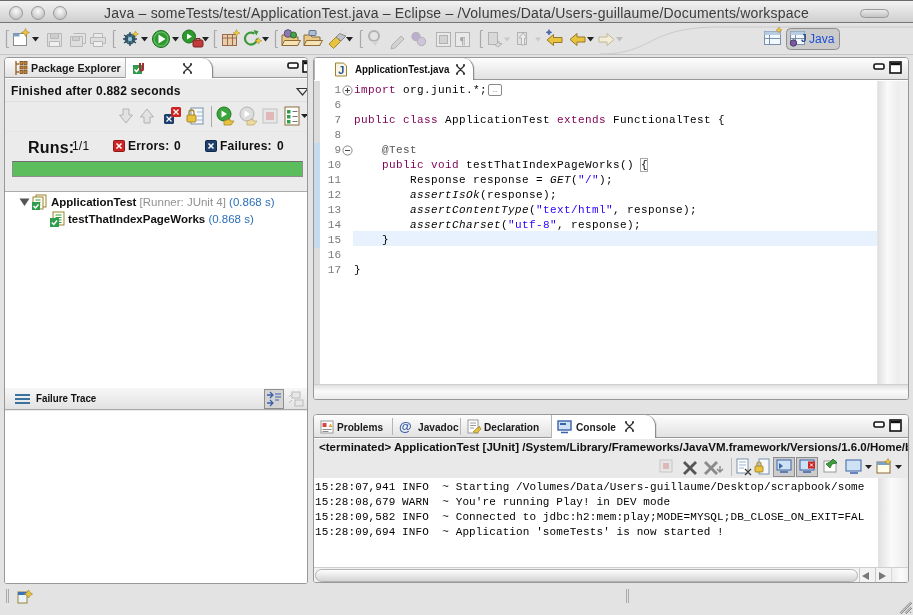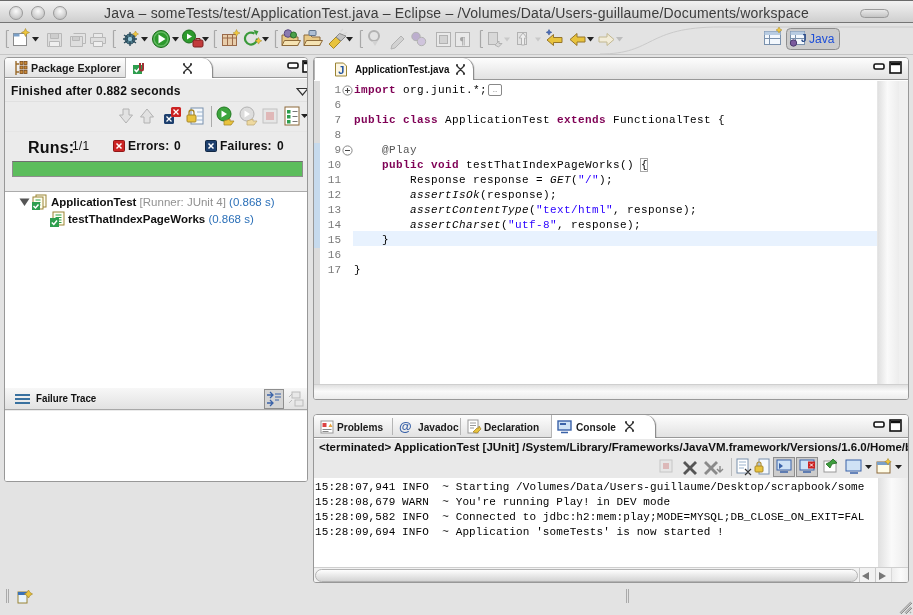--- a/index.html
+++ b/index.html
@@ -1,20 +1,20 @@
 <!DOCTYPE html>
 <html><head>
 <meta charset="utf-8">
 <style>
 * { margin:0; padding:0; box-sizing:border-box; }
 html,body { width:913px; height:615px; overflow:hidden; }
 body { font-family:"Liberation Sans", sans-serif; background:#e3e3e3; position:relative; }
 .abs { position:absolute; }
 .mono { font-family:"Liberation Mono", monospace; font-size:11px; line-height:15px; letter-spacing:0.4px; white-space:pre; }
-.kw { color:#7f0055; font-weight:bold;text-align:right; }
+.kw { color:#7f0055; font-weight:normal;text-align:right; }
 .str { color:#2a00ff; }
 .it { font-style:italic; }
 .panel { position:absolute; border:1px solid #989898; border-radius:4px 4px 3px 3px; background:#fff; overflow:hidden; }
 .tabbar { position:absolute; left:0; top:0; right:0; height:22px; background:linear-gradient(#fdfdfd,#e2e2e2); border-bottom:1px solid #989898; }
 .seltab { position:absolute; top:0; height:22px; background:#fff; border-left:1px solid #b5b5b5; border-right:1px solid #8d8d8d; border-radius:0 11px 0 0; box-shadow:1px 0 0 rgba(0,0,0,0.08); }
 .tablbl { font-size:11.5px; font-weight:bold; color:#1a1a1a; }
 .ctl { transform:scaleX(0.88); transform-origin:0 50%; }
 </style>
 </head>
 <body>
@@ -154,21 +154,21 @@
       <rect x="790.5" y="7.5" width="14" height="13" fill="#f3f8fd" stroke="#7a91ad"></rect>
       <rect x="790.5" y="7.5" width="14" height="3.5" fill="#b8cce2"></rect>
       <path d="M795.5 11v9.5M790.5 14.5h14" stroke="#7a91ad"></path>
       <circle cx="793.5" cy="19" r="3.2" fill="#7a5a9d" stroke="#4a3a6d"></circle>
       <text x="801" y="17.5" font-size="10" font-weight="bold" fill="#2a4a8a" font-family="Liberation Sans">J</text>
     </g>
   </svg>
   <div class="abs" style="left:809px;top:8px;font-size:12px;color:#1d4ed8;">Java</div>
 </div>
 
-<div class="panel" id="leftpanel" style="left:4px;top:57px;width:304px;height:425px;">
+<div class="panel" id="leftpanel" style="left:4px;top:57px;width:304px;height:527px;">
   <div class="tabbar" style="height:20px;"></div>
   <div class="seltab" style="left:120px;width:88px;height:20px;"></div>
 
   <svg class="abs" style="left:9px;top:2px;" width="14" height="16" viewBox="0 0 14 16">
       <path d="M2 1v14M2 4h3M2 12h3" stroke="#9a6a2a" stroke-width="1.4" fill="none"></path>
       <g fill="#c88a3a" stroke="#7a4a1a" stroke-width="0.8">
         <rect x="6" y="1.5" width="3" height="3"></rect>
         <rect x="10" y="1.5" width="3" height="3"></rect>
         <rect x="6" y="6" width="3" height="3"></rect>
         <rect x="10" y="6" width="3" height="3"></rect>
@@ -347,21 +347,21 @@
       </svg>
     <svg class="abs" style="left:28px;top:64px;" width="11" height="11" viewBox="0 0 11 11">
         <circle cx="5.5" cy="5.5" r="4.6" fill="#fff" stroke="#888"></circle>
         <path d="M3 5.5h5" stroke="#444" stroke-width="1.1"></path>
       </svg>
 
     <div class="abs mono" id="code" style="left:40px;top:2px;color:#000;"><span class="kw">import</span> org.junit.*;
 &nbsp;
 <span class="kw">public</span> <span class="kw">class</span> ApplicationTest <span class="kw">extends</span> FunctionalTest {
 &nbsp;
-    <span style="color:#555;">@Play</span>
+    <span style="color:#555;">@Test</span>
     <span class="kw">public</span> <span class="kw">void</span> testThatIndexPageWorks() {
         Response response = <span class="it">GET</span>(<span class="str">"/"</span>);
         <span class="it">assertIsOk</span>(response);
         <span class="it">assertContentType</span>(<span class="str">"text/html"</span>, response);
         <span class="it">assertCharset</span>(<span class="str">"utf-8"</span>, response);
     }
 &nbsp;
 }</div>
 
     <div class="abs" style="left:174px;top:3px;width:14px;height:12px;border:1px solid #888;border-radius:2px;font-size:8px;color:#666;text-align:center;line-height:9px;">..</div>

